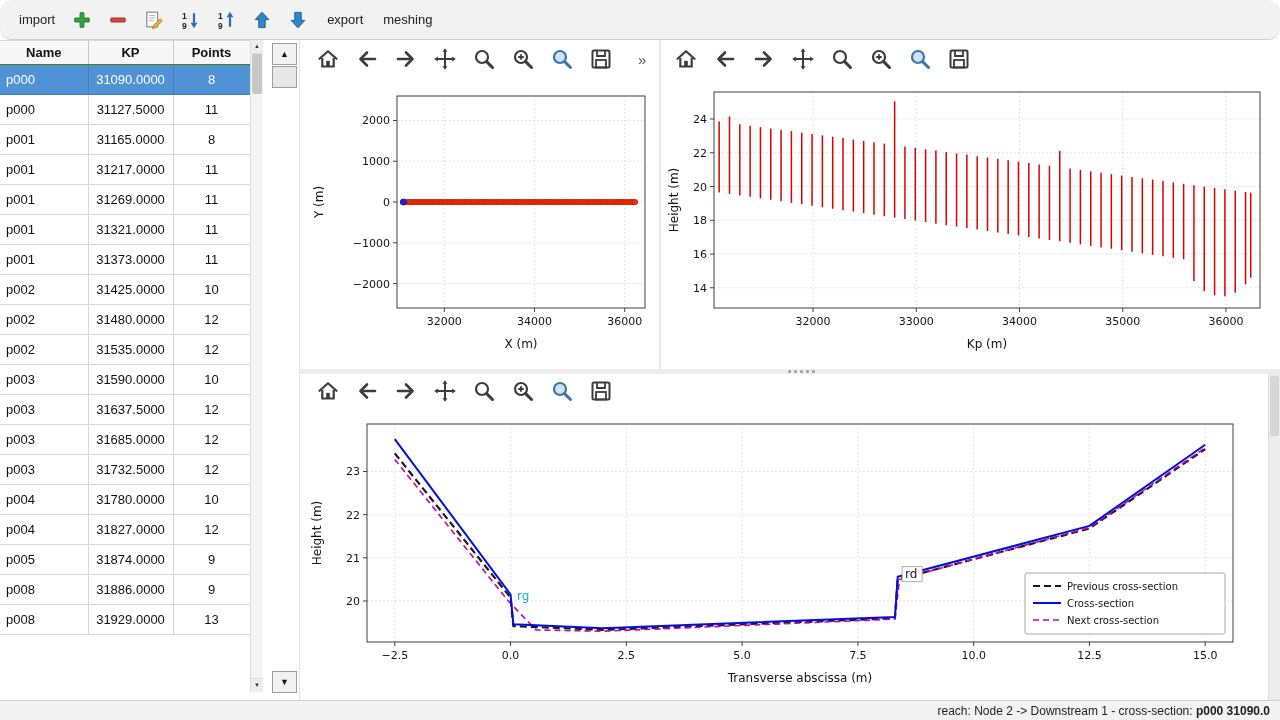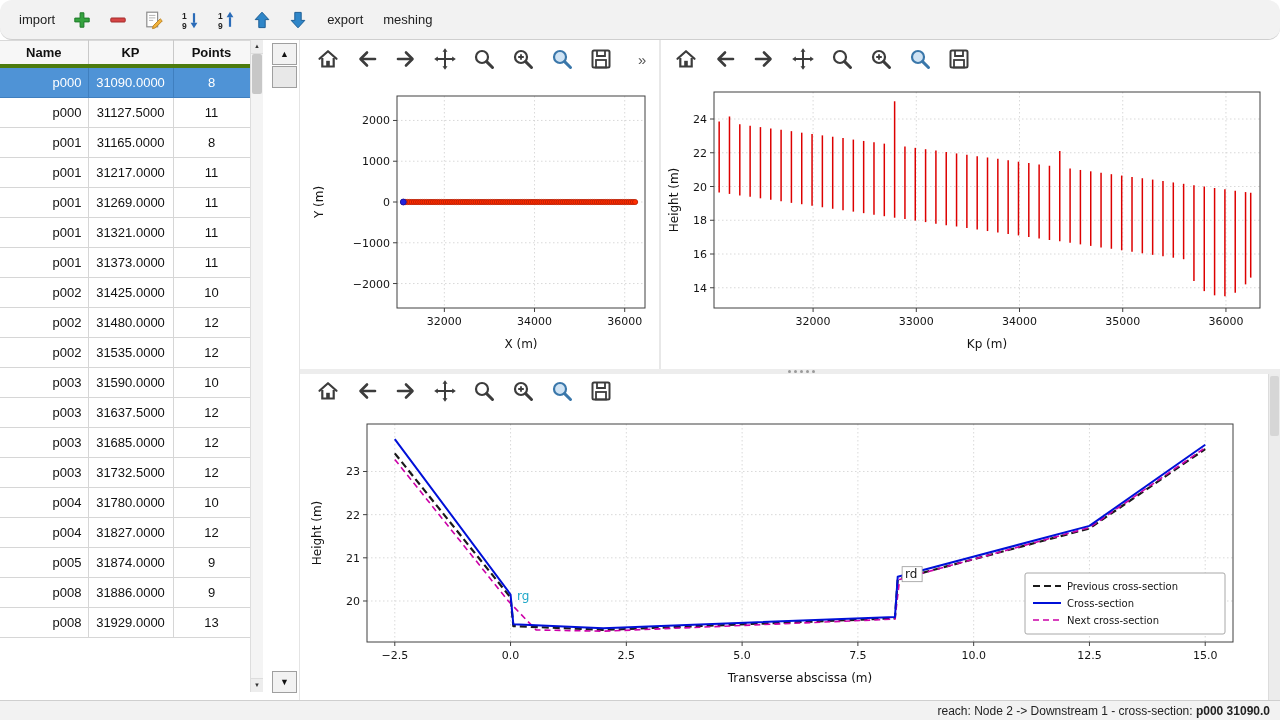--- a/index.html
+++ b/index.html
@@ -8,23 +8,23 @@
   
   #app-toolbar{position:absolute;left:0;top:0;width:1280px;height:40px;background:#f2f2f2;
     border-bottom:1px solid #cfcfcf;display:flex;align-items:center;gap:10px;padding-left:14px;box-sizing:border-box;border-radius:12px;}
   .text-btn{font-family:inherit;font-size:13px;color:#222;background:none;border:none;padding:2px 5px;cursor:default;}
   .tool-btn{width:26px;height:26px;background:none;border:none;padding:2px;cursor:default;}
   .tool-btn svg{width:20px;height:20px;display:block;}
 
   
   #left-panel{position:absolute;left:0;top:40px;width:300px;height:660px;background:#fff;border-right:1px solid #e4e4e4;box-sizing:border-box;}
   #cs-table{border-collapse:collapse;table-layout:fixed;width:250px;font-size:13px;color:#111;}
-  #cs-table th{height:21px;font-weight:bold;background:#f7f7f7;border-right:1px solid #c9c9c9;border-bottom:4px solid #4d7c0f;border-top:1px solid #d9d9d9;text-align:center;}
+  #cs-table th{height:21px;font-weight:bold;background:#f7f7f7;border-right:1px solid #c9c9c9;border-bottom:1px solid #4d7c0f;border-top:1px solid #d9d9d9;text-align:center;}
   #cs-table td{height:29px;border-right:1px solid #d6d6d6;border-bottom:1px solid #d6d6d6;padding:0 6px;overflow:hidden;white-space:nowrap;text-overflow:ellipsis;}
-  #cs-table td.c0{text-align:right;}
+  #cs-table td.c0{text-align:left;}
   #cs-table td.c1,#cs-table td.c2{text-align:center;}
   #cs-table tr.selected td{color:#fff;border-color:#3f7fbf;}
 
   
   #table-scrollbar{position:absolute;left:250px;top:0;width:13px;height:652px;background:#f4f4f4;border-left:1px solid #ddd;box-sizing:border-box;}
   .ts-btn{position:absolute;left:0;width:12px;height:13px;font-size:6px;text-align:center;line-height:13px;color:#333;background:#ededed;}
   .ts-up{top:0;border-bottom:1px solid #ddd;}
   .ts-down{bottom:0;border-top:1px solid #ddd;}
   .ts-thumb{position:absolute;left:1px;top:14px;width:10px;height:40px;background:#c7c7c7;border-radius:2px;}
 

